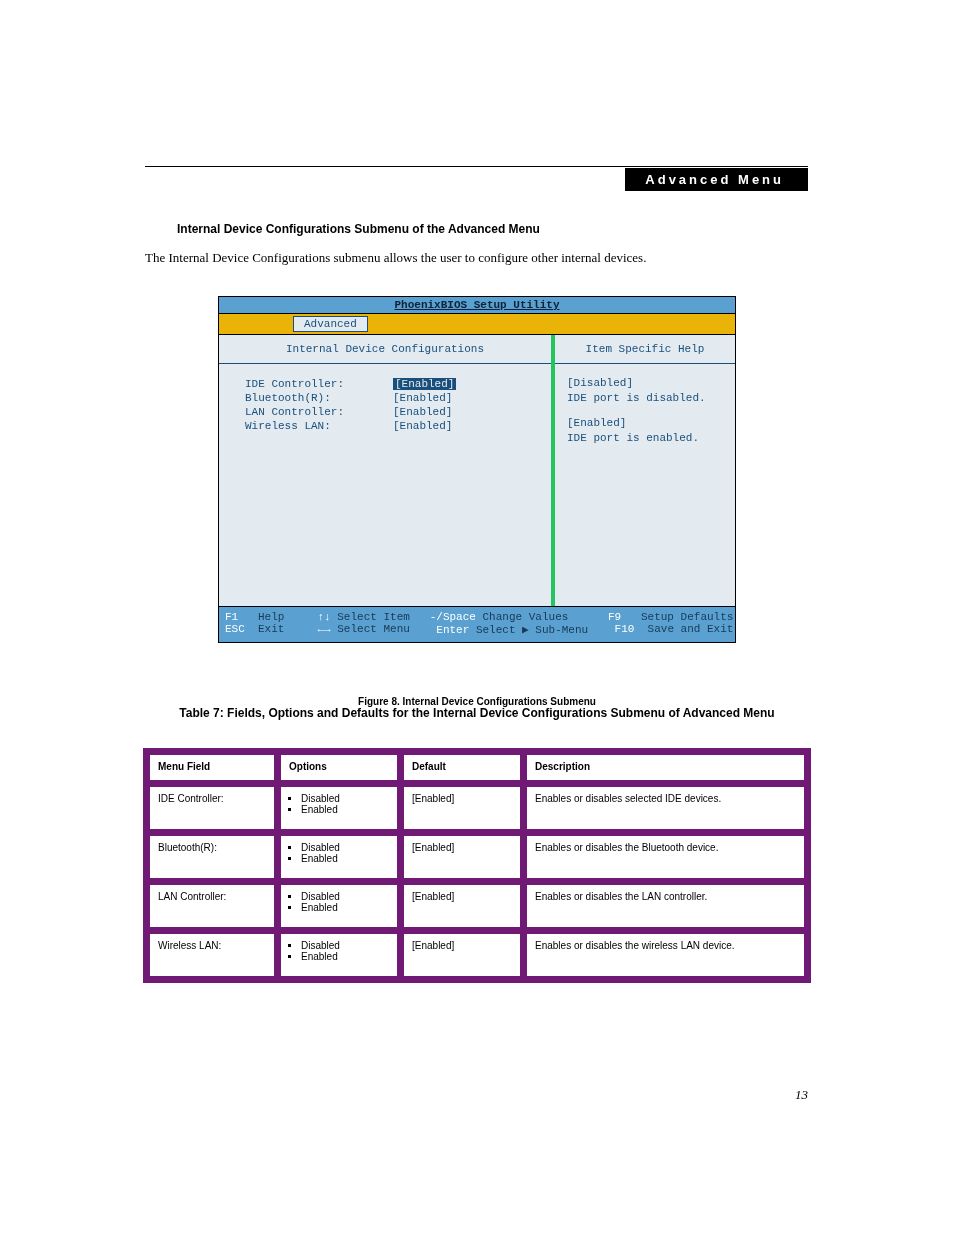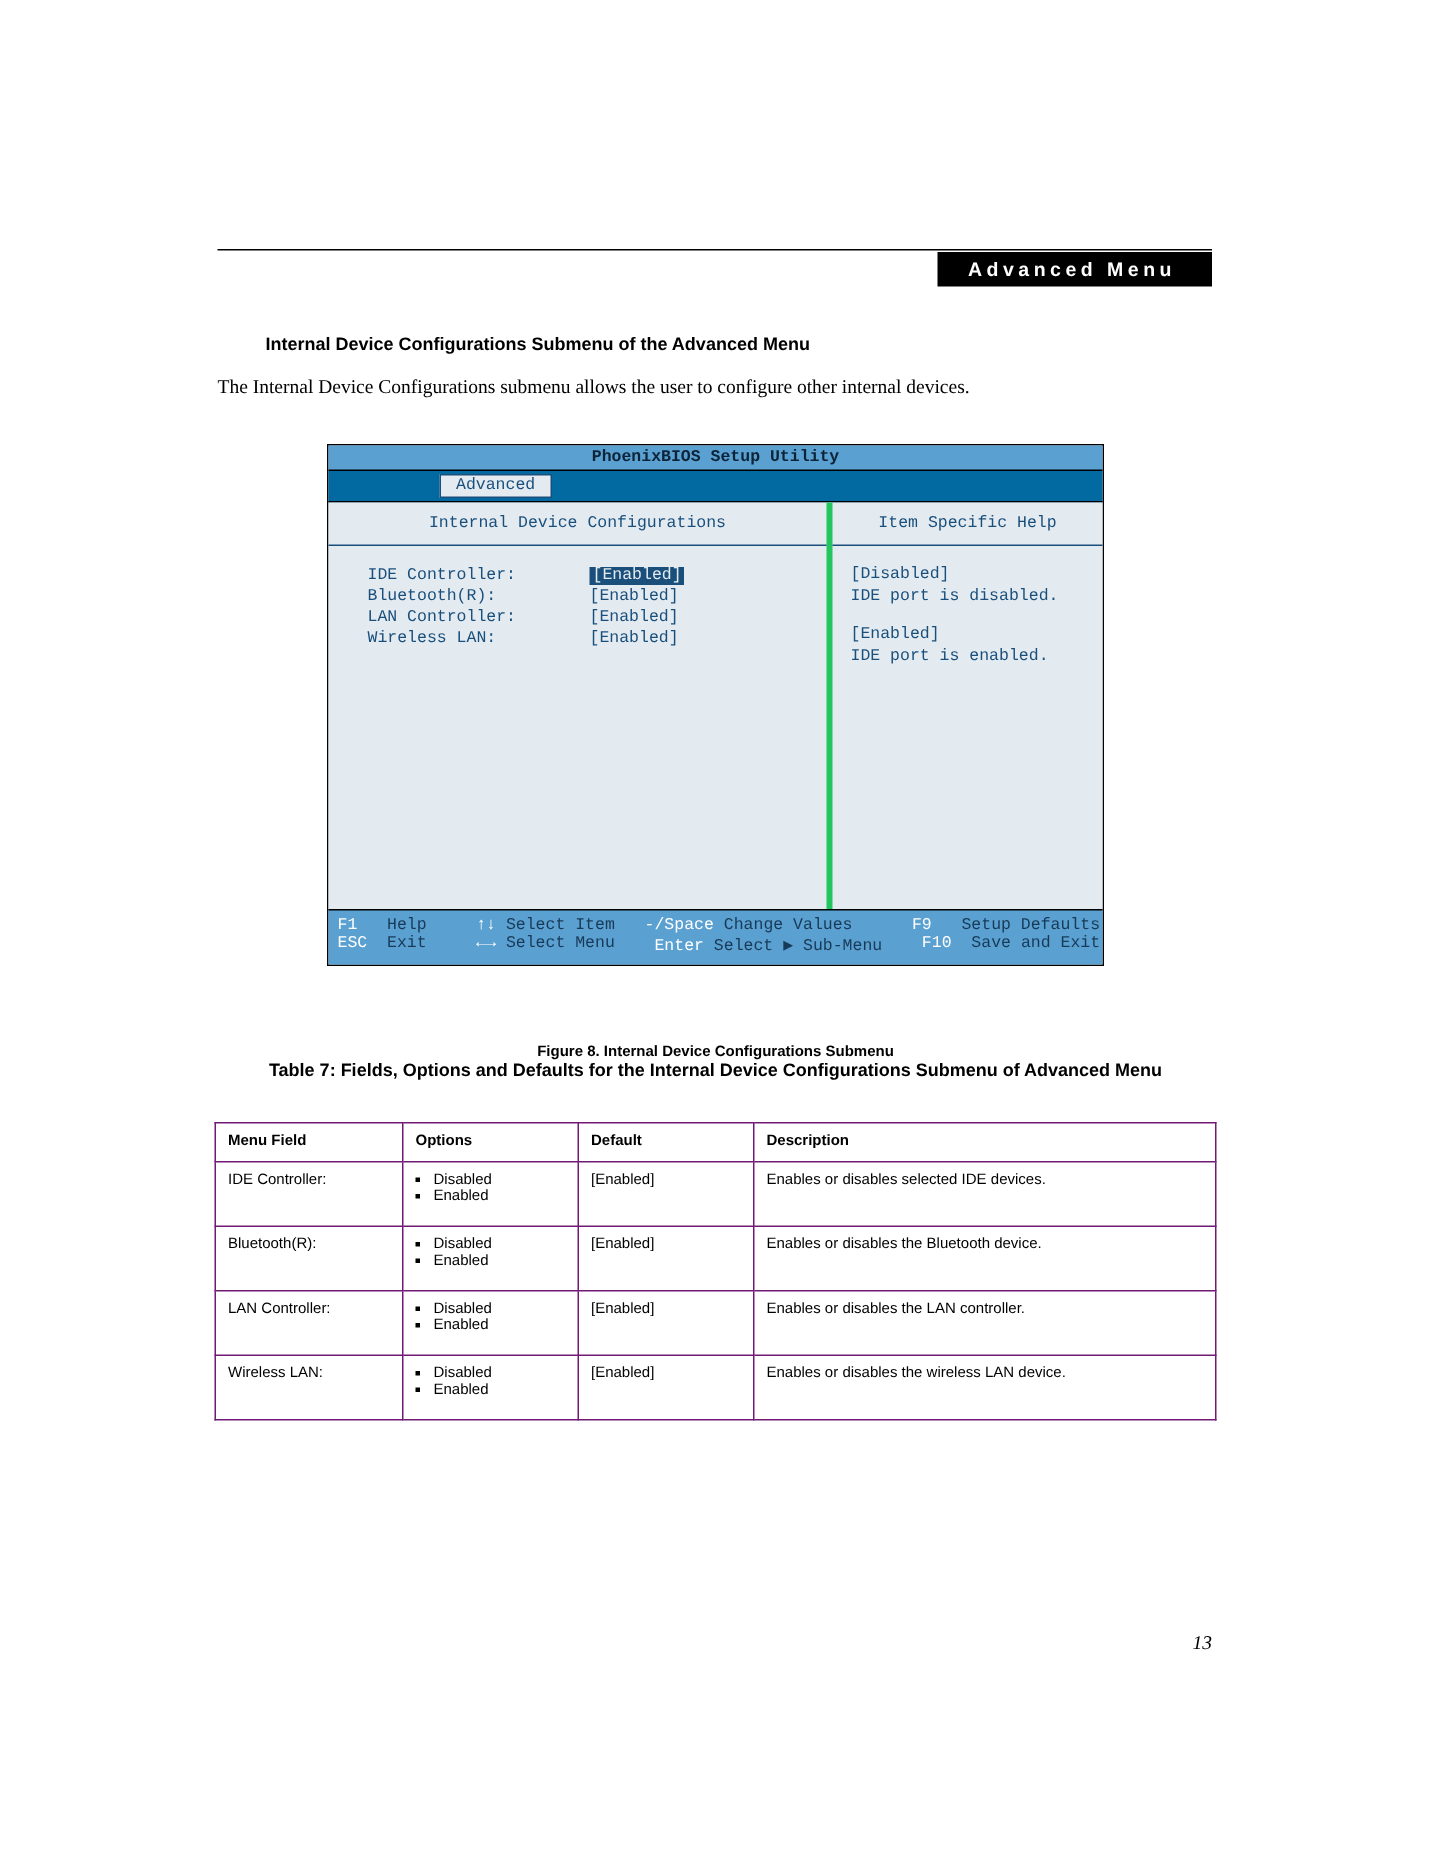--- a/index.html
+++ b/index.html
@@ -62,23 +62,24 @@
     font-size: 11px;
     color: #1a4f7c;
   }
   .bios-title {
     background: #5aa0d0;
     text-align: center;
     padding: 2px 0;
     color: #0c2338;
     border-bottom: 1px solid #000;
     font-weight: bold;
+    text-decoration: underline;
   }
   .bios-tabbar {
-    background: #0369a1;
+    background: #eab308;
     padding: 2px 0 2px 74px;
     border-bottom: 1px solid #000;
     text-decoration: underline;
   }
   .bios-tab {
     display: inline-block;
     background: #e3ebf1;
     border: 1px solid #1a4f7c;
     padding: 1px 10px;
     color: #1a4f7c;
@@ -165,21 +166,21 @@
   .data-table {
     position: absolute;
     left: 143px;
     top: 748px;
     width: 668px;
     border-collapse: collapse;
     font-family: Verdana, Geneva, sans-serif;
     font-size: 10px;
   }
   .data-table th, .data-table td {
-    border: 1px solid #701a75;
+    border: 7px solid #701a75;
     text-align: left;
     vertical-align: top;
     padding: 6px 8px 14px 8px;
   }
   .data-table th {
     font-weight: bold;
     padding-bottom: 8px;
   }
   .data-table td.options ul {
     margin: 0;

